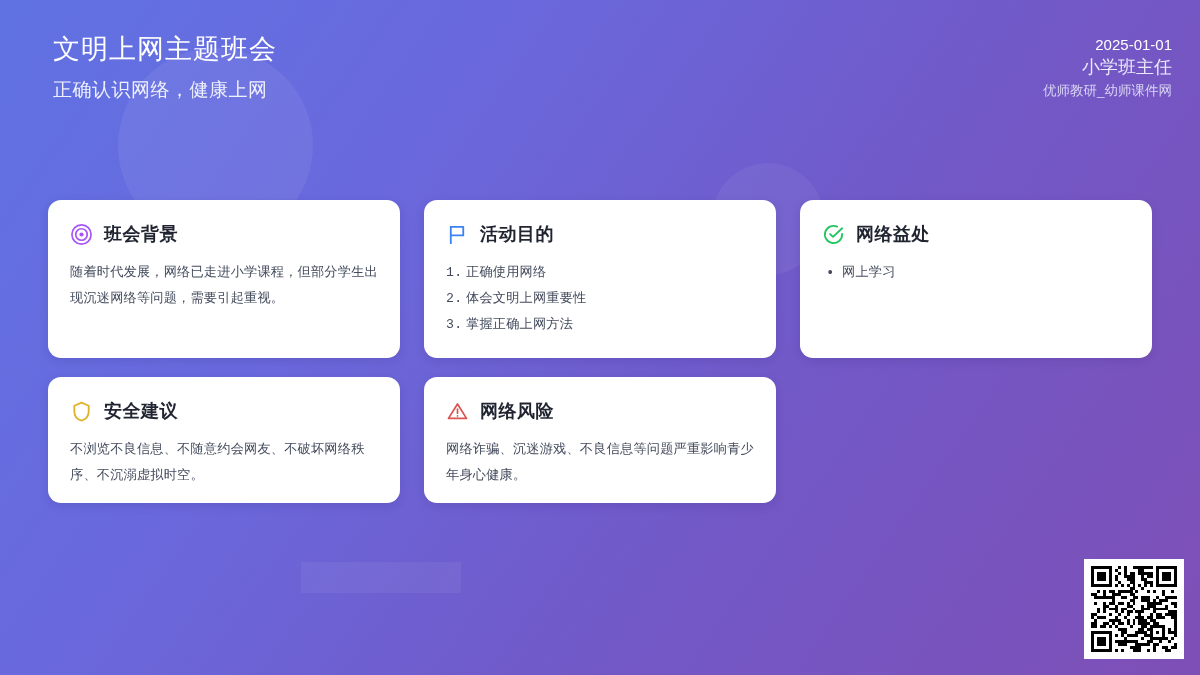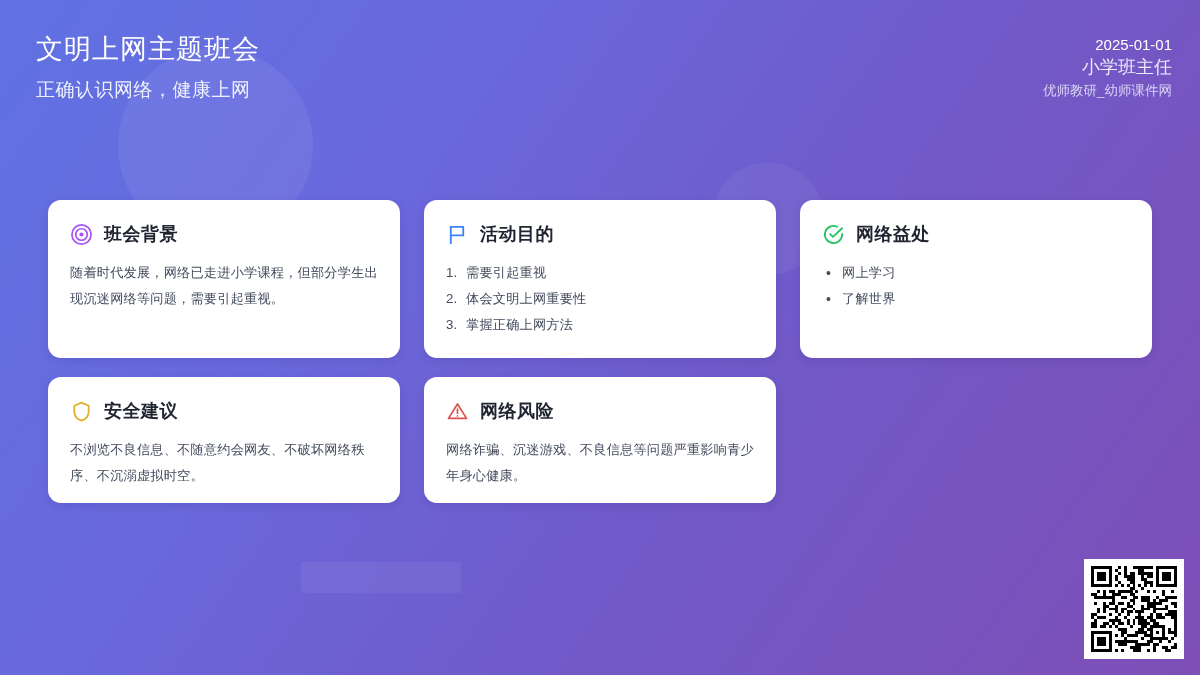--- a/index.html
+++ b/index.html
@@ -15,21 +15,21 @@
   .deco { position:absolute; pointer-events:none; }
   .deco-circle-1 { left:118px; top:48px; width:195px; height:195px; border-radius:50%;
                    background:rgba(255,255,255,0.065); }
   .deco-circle-2 { left:712px; top:163px; width:112px; height:112px; border-radius:50%;
                    background:rgba(255,255,255,0.055); }
   .deco-rect-1   { left:301px; top:562px; width:160px; height:31px;
                    background:rgba(255,255,255,0.055); }
 
   
   .header { position:absolute; left:0; top:0; width:1200px; height:140px; }
-  .header-left { position:absolute; left:36px; top:30px; }
+  .header-left { position:absolute; left:53px; top:30px; }
   .page-title {
     font-size:27px; color:#ffffff; font-weight:400; letter-spacing:1px;
     line-height:38px;
   }
   .page-subtitle {
     font-size:19px; color:#eef0fd; font-weight:400; letter-spacing:0.5px;
     margin-top:9px; line-height:26px;
   }
   .header-right {
     position:absolute; right:28px; top:33px; text-align:right;
@@ -45,20 +45,21 @@
     display:grid;
     grid-template-columns:352px 352px 352px;
     grid-template-rows:158px 126px;
     column-gap:24px; row-gap:19px;
   }
   .card {
     background:#ffffff; border-radius:13px;
     box-shadow:0 3px 10px rgba(40,25,90,0.13);
     padding:22px 22px 18px 22px;
     overflow:hidden;
+    font-family:Liberation Mono, monospace;
   }
   .card-head { display:flex; align-items:center; gap:11px; margin-bottom:14px; }
   .card-icon { width:23px; height:23px; flex:0 0 23px; display:block; }
   .card-title { font-size:18px; color:#1f2430; font-weight:700; letter-spacing:0.5px; }
   .card-body { font-size:13.2px; color:#434b5c; line-height:26px; letter-spacing:0.2px; }
 
   ol.card-list { list-style:none; counter-reset:li; }
   ol.card-list li {
     counter-increment:li; font-size:13.2px; color:#434b5c;
     line-height:26px; letter-spacing:0.2px; padding-left:20px; position:relative;
@@ -117,37 +118,36 @@
 
   <div class="card">
     <div class="card-head">
       <svg class="card-icon" viewBox="0 0 24 24" fill="none" stroke="#3b82f6" stroke-width="1.9" stroke-linecap="round" stroke-linejoin="round">
         <path d="M5 21V4"></path>
           <path d="M5 4h13v9H5"></path>
       </svg>
       <div class="card-title">活动目的</div>
     </div>
     <ol class="card-list">
-      <li>需要引起重视</li>
+      <li>正确使用网络</li>
       <li>体会文明上网重要性</li>
       <li>掌握正确上网方法</li>
     </ol>
   </div>
 
   <div class="card">
     <div class="card-head">
       <svg class="card-icon" viewBox="0 0 24 24" fill="none" stroke="#22c55e" stroke-width="1.9" stroke-linecap="round" stroke-linejoin="round">
         <path d="M21 11.5V12a9 9 0 1 1-5.2-8.2"></path>
           <path d="M8.5 11.5l3 3L21 5.5"></path>
       </svg>
       <div class="card-title">网络益处</div>
     </div>
     <ul class="card-list">
       <li>网上学习</li>
-      <li>了解世界</li>
     </ul>
   </div>
 
   <div class="card">
     <div class="card-head">
       <svg class="card-icon" viewBox="0 0 24 24" fill="none" stroke="#e0b12c" stroke-width="1.9" stroke-linecap="round" stroke-linejoin="round">
         <path d="M12 2.8 4.5 6v6c0 5 3.2 8.2 7.5 9.4 4.3-1.2 7.5-4.4 7.5-9.4V6z"></path>
       </svg>
       <div class="card-title">安全建议</div>
     </div>

